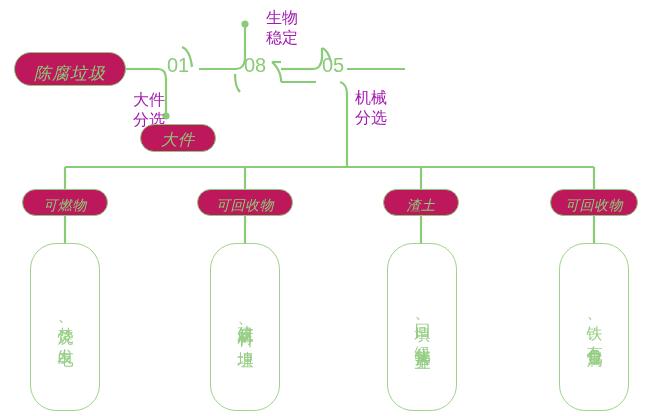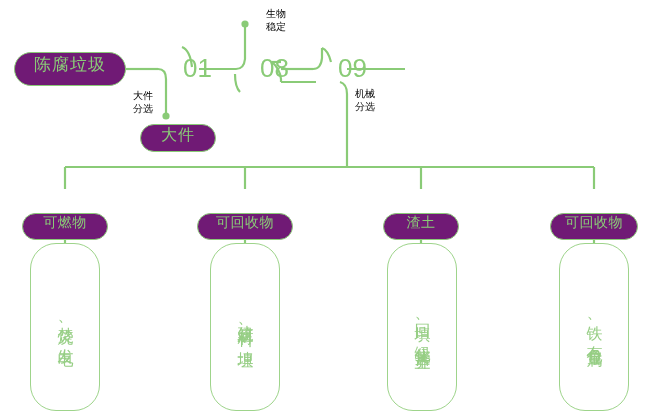--- a/index.html
+++ b/index.html
@@ -27,48 +27,48 @@
     width: 648px;
     height: 416px;
   }
 
   
   .pill {
     position: absolute;
     box-sizing: border-box;
     border: 1.6px solid #8ACB77;
     border-radius: 999px;
-    background: #701a75;
+    background: #be185d;
     color: #8ACB77;
     display: flex;
-    align-items: flex-start;
+    align-items: flex-end;
     justify-content: center;
     letter-spacing: 1px;
     white-space: nowrap;
+    font-style: italic;
   }
   .pill.source {
     left: 14px;
     top: 52px;
     width: 112px;
     height: 34px;
     font-size: 17px;
   }
   .pill.bulky {
     left: 140px;
     top: 124px;
     width: 76px;
     height: 28px;
     font-size: 16px;
   }
   .pill.cat {
     top: 189px;
     height: 27px;
     font-size: 14px;
     letter-spacing: 0.5px;
-    margin-top: 24px;
   }
   .pill.cat.c0 { left: 22px;  width: 86px; }
   .pill.cat.c1 { left: 197px; width: 96px; }
   .pill.cat.c2 { left: 383px; width: 76px; }
   .pill.cat.c3 { left: 550px; width: 88px; }
 
   
   .vbox {
     position: absolute;
     box-sizing: border-box;
@@ -93,35 +93,34 @@
   }
   .vbox.v0 { left: 30px; }
   .vbox.v1 { left: 210px; }
   .vbox.v2 { left: 387px; }
   .vbox.v3 { left: 559px; }
 
   
   .stepnum {
     position: absolute;
     color: #8ACB77;
-    font-size: 26px;
+    font-size: 20px;
     font-weight: 300;
     letter-spacing: 0px;
     line-height: 1;
-    margin-left: 16px;
   }
   .stepnum.s0 { left: 167px; top: 55px; }
   .stepnum.s1 { left: 244px; top: 55px; }
   .stepnum.s2 { left: 322px; top: 55px; }
 
   
   .anno {
     position: absolute;
-    color: #000000;
-    font-size: 10px;
+    color: #a21caf;
+    font-size: 16px;
     line-height: 1.25;
     white-space: pre;
   }
   .anno.a0 { left: 133px; top: 90px; }    
   .anno.a1 { left: 266px; top: 8px; }     
   .anno.a2 { left: 355px; top: 88px; }    
 </style>
 </head>
 <body>
 
@@ -171,21 +170,21 @@
       <path d="M594,216 L594,243"></path>
     </g>
   </svg>
 
   <div class="pill source">
     <span>陈腐垃圾</span>
   </div>
 
   <div class="stepnum s0">01</div>
   <div class="stepnum s1">08</div>
-  <div class="stepnum s2">09</div>
+  <div class="stepnum s2">05</div>
 
   <div class="anno a0">大件
 分选</div>
   <div class="anno a1">生物
 稳定</div>
   <div class="anno a2">机械
 分选</div>
 
   <div class="pill bulky">
     <span>大件</span>

